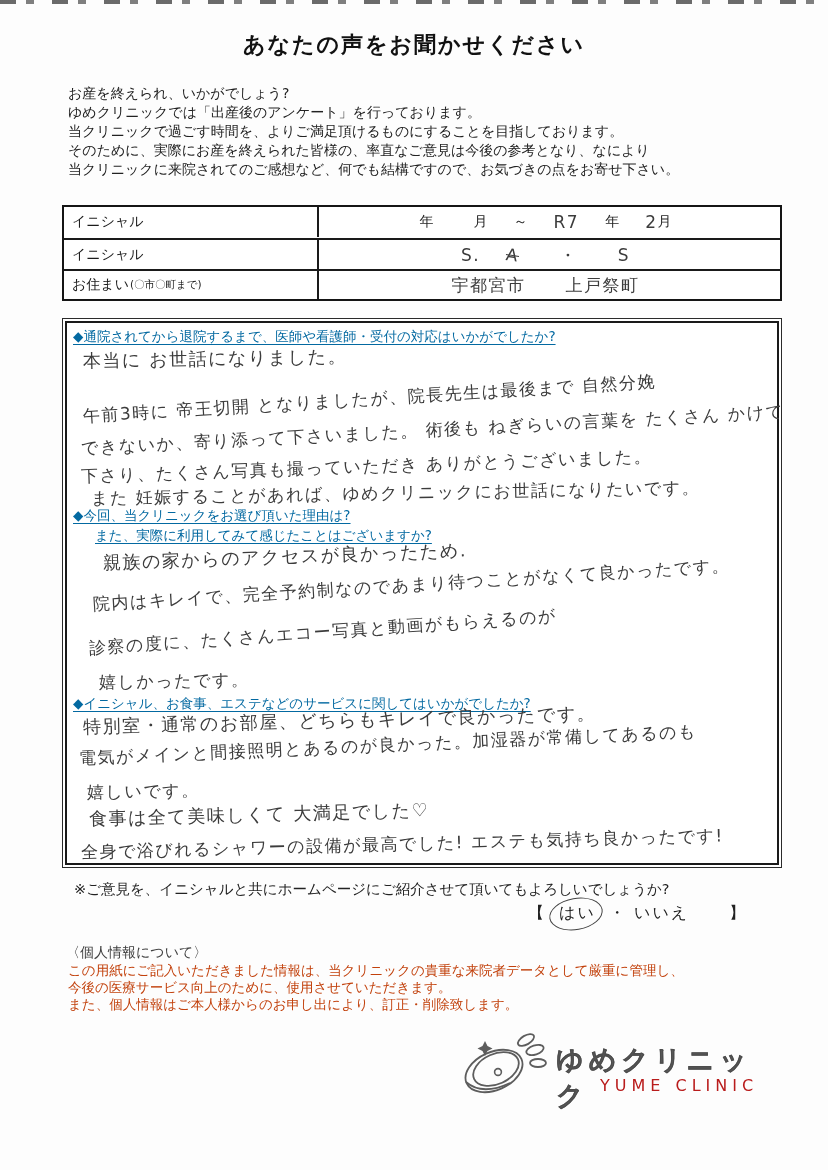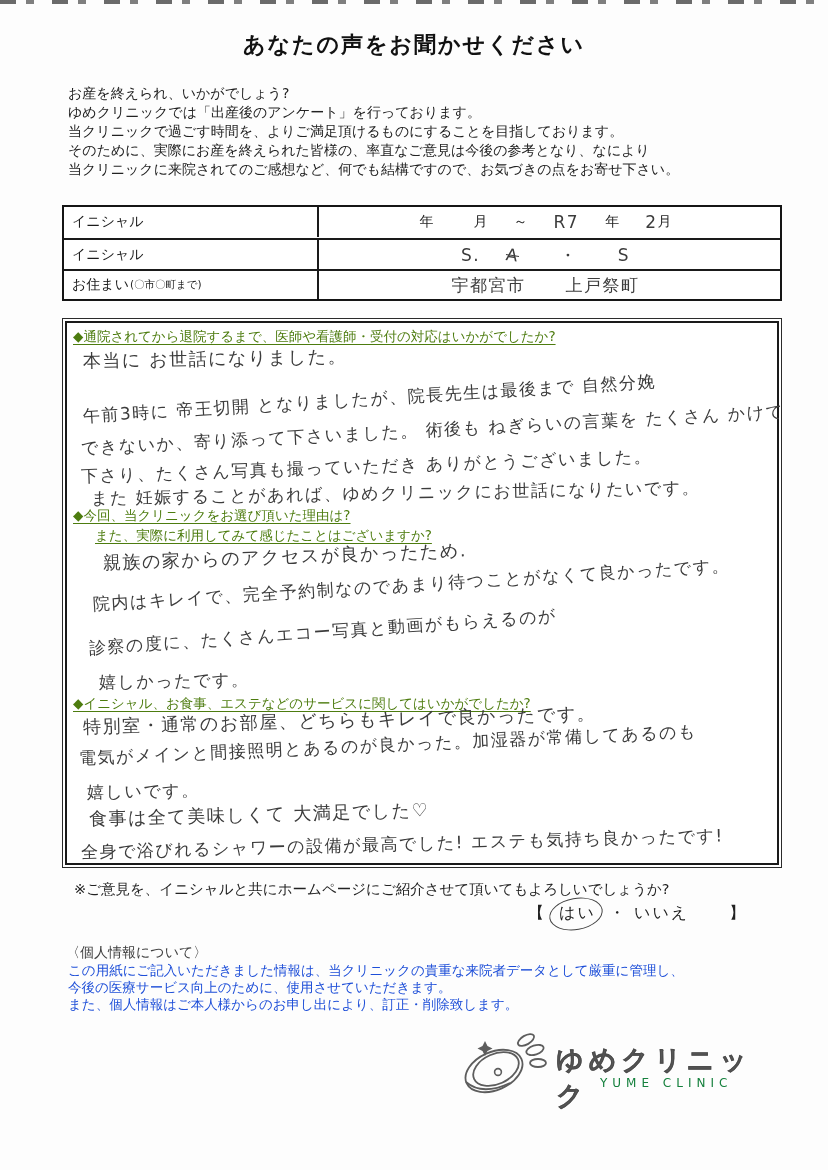--- a/index.html
+++ b/index.html
@@ -34,21 +34,21 @@
   .tbl-value{position:absolute;left:247px;right:0;top:0;bottom:0;
     display:flex;align-items:center;justify-content:center;font-size:14px;}
   .gap-s{display:inline-block;width:26px;}
   .gap-m{display:inline-block;width:40px;}
   
   .hand{color:#3c3c3c;letter-spacing:1.5px;font-size:17px;white-space:nowrap;}
   .struck{text-decoration:line-through;transform:rotate(8deg);display:inline-block;}
   
   .qbox-outer{left:62px;top:318px;width:718px;height:548px;border:1px solid #2a2a2a;background:#fff;}
   .qbox-inner{position:absolute;left:2px;top:2px;right:2px;bottom:2px;border:2px solid #1a1a1a;}
-  .q-head{position:absolute;font-size:13.5px;color:#4d7c0f;text-decoration:underline;text-underline-offset:3px;white-space:nowrap;}
+  .q-head{position:absolute;font-size:13.5px;color:#0369a1;text-decoration:underline;text-underline-offset:3px;white-space:nowrap;}
   .q-line{position:absolute;white-space:nowrap;transform-origin:left center;}
   .l-q1h{left:6px;top:5px;}
   .l-q1a1{left:16px;top:26px;transform:rotate(-1deg);font-size:18px;}
   .l-q1a2{left:16px;top:82px;transform:rotate(-3.5deg);}
   .l-q1a3{left:14px;top:114px;transform:rotate(-3deg);}
   .l-q1a4{left:14px;top:142px;transform:rotate(-2deg);}
   .l-q1a5{left:24px;top:164px;transform:rotate(-1deg);}
   .l-q2h{left:6px;top:184px;}
   .l-q2s{left:28px;top:204px;}
   .l-q2a1{left:36px;top:228px;transform:rotate(-2deg);font-size:18px;}
@@ -62,27 +62,27 @@
   .l-q3a4{left:22px;top:484px;transform:rotate(-1.5deg);font-size:18px;}
   .l-q3a5{left:14px;top:518px;transform:rotate(-1.5deg);}
   
   .consent-q{left:74px;top:880px;font-size:14.5px;color:#222;white-space:nowrap;}
   .consent-opts{left:528px;top:903px;font-size:16px;color:#222;letter-spacing:2px;}
   .yes-wrap{position:relative;display:inline-block;padding:0 6px;}
   .yes-circle{position:absolute;left:-4px;top:-5px;width:52px;height:30px;
     border:1.6px solid #444;border-radius:50%;transform:rotate(-10deg);}
   
   .privacy-head{left:66px;top:944px;font-size:14px;color:#404040;}
-  .privacy{left:68px;top:962px;width:700px;font-size:13.5px;line-height:17px;color:#1d4ed8;}
+  .privacy{left:68px;top:962px;width:700px;font-size:13.5px;line-height:17px;color:#c2410c;}
   .privacy div{white-space:nowrap;}
   
   .logo{left:452px;top:1026px;width:330px;height:84px;}
   .logo-jp{position:absolute;left:104px;top:16px;font-size:27px;font-weight:bold;
     letter-spacing:5px;color:#5c5c5c;-webkit-text-stroke:.4px #4d4d4d;}
-  .logo-en{position:absolute;left:148px;top:50px;font-size:12px;letter-spacing:5px;color:#15803d;}
+  .logo-en{position:absolute;left:148px;top:50px;font-size:16px;letter-spacing:5px;color:#b91c1c;}
 </style>
 </head>
 <body>
 
 <div class="abs scan-edge"></div>
 
 <div class="abs title">あなたの声をお聞かせください</div>
 
 <div class="abs intro">
   <div>お産を終えられ、いかがでしょう?</div>

